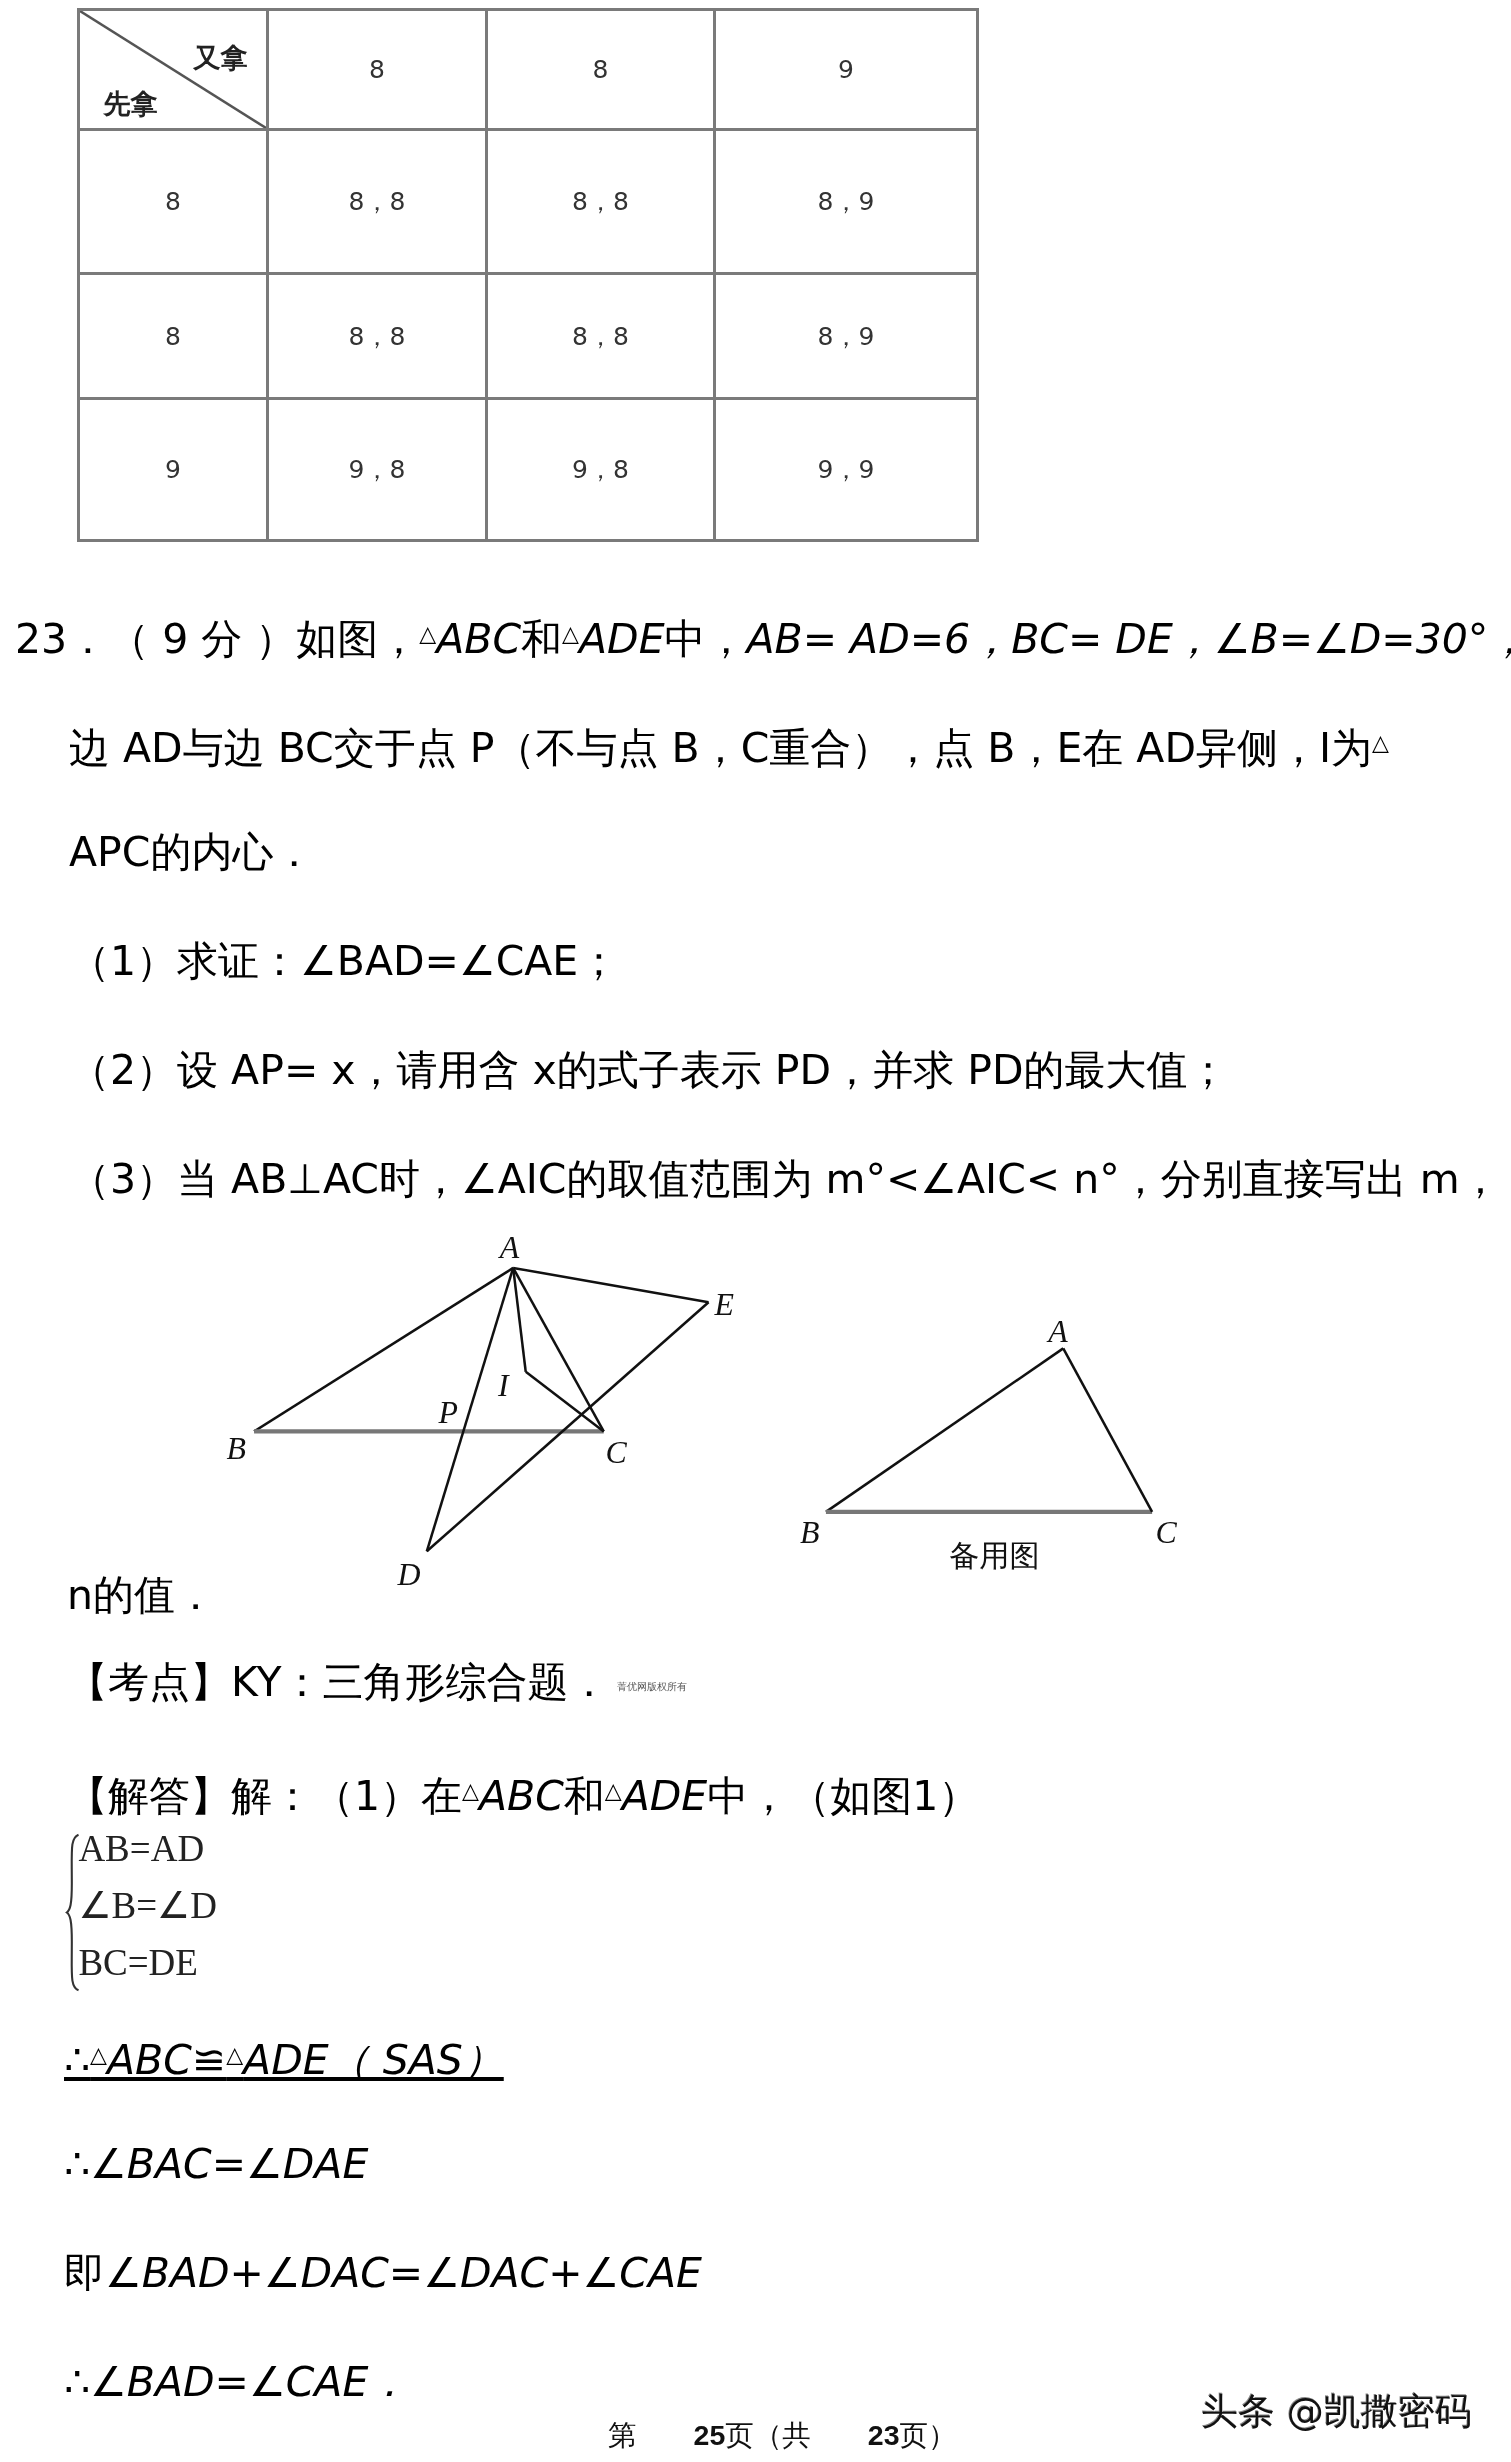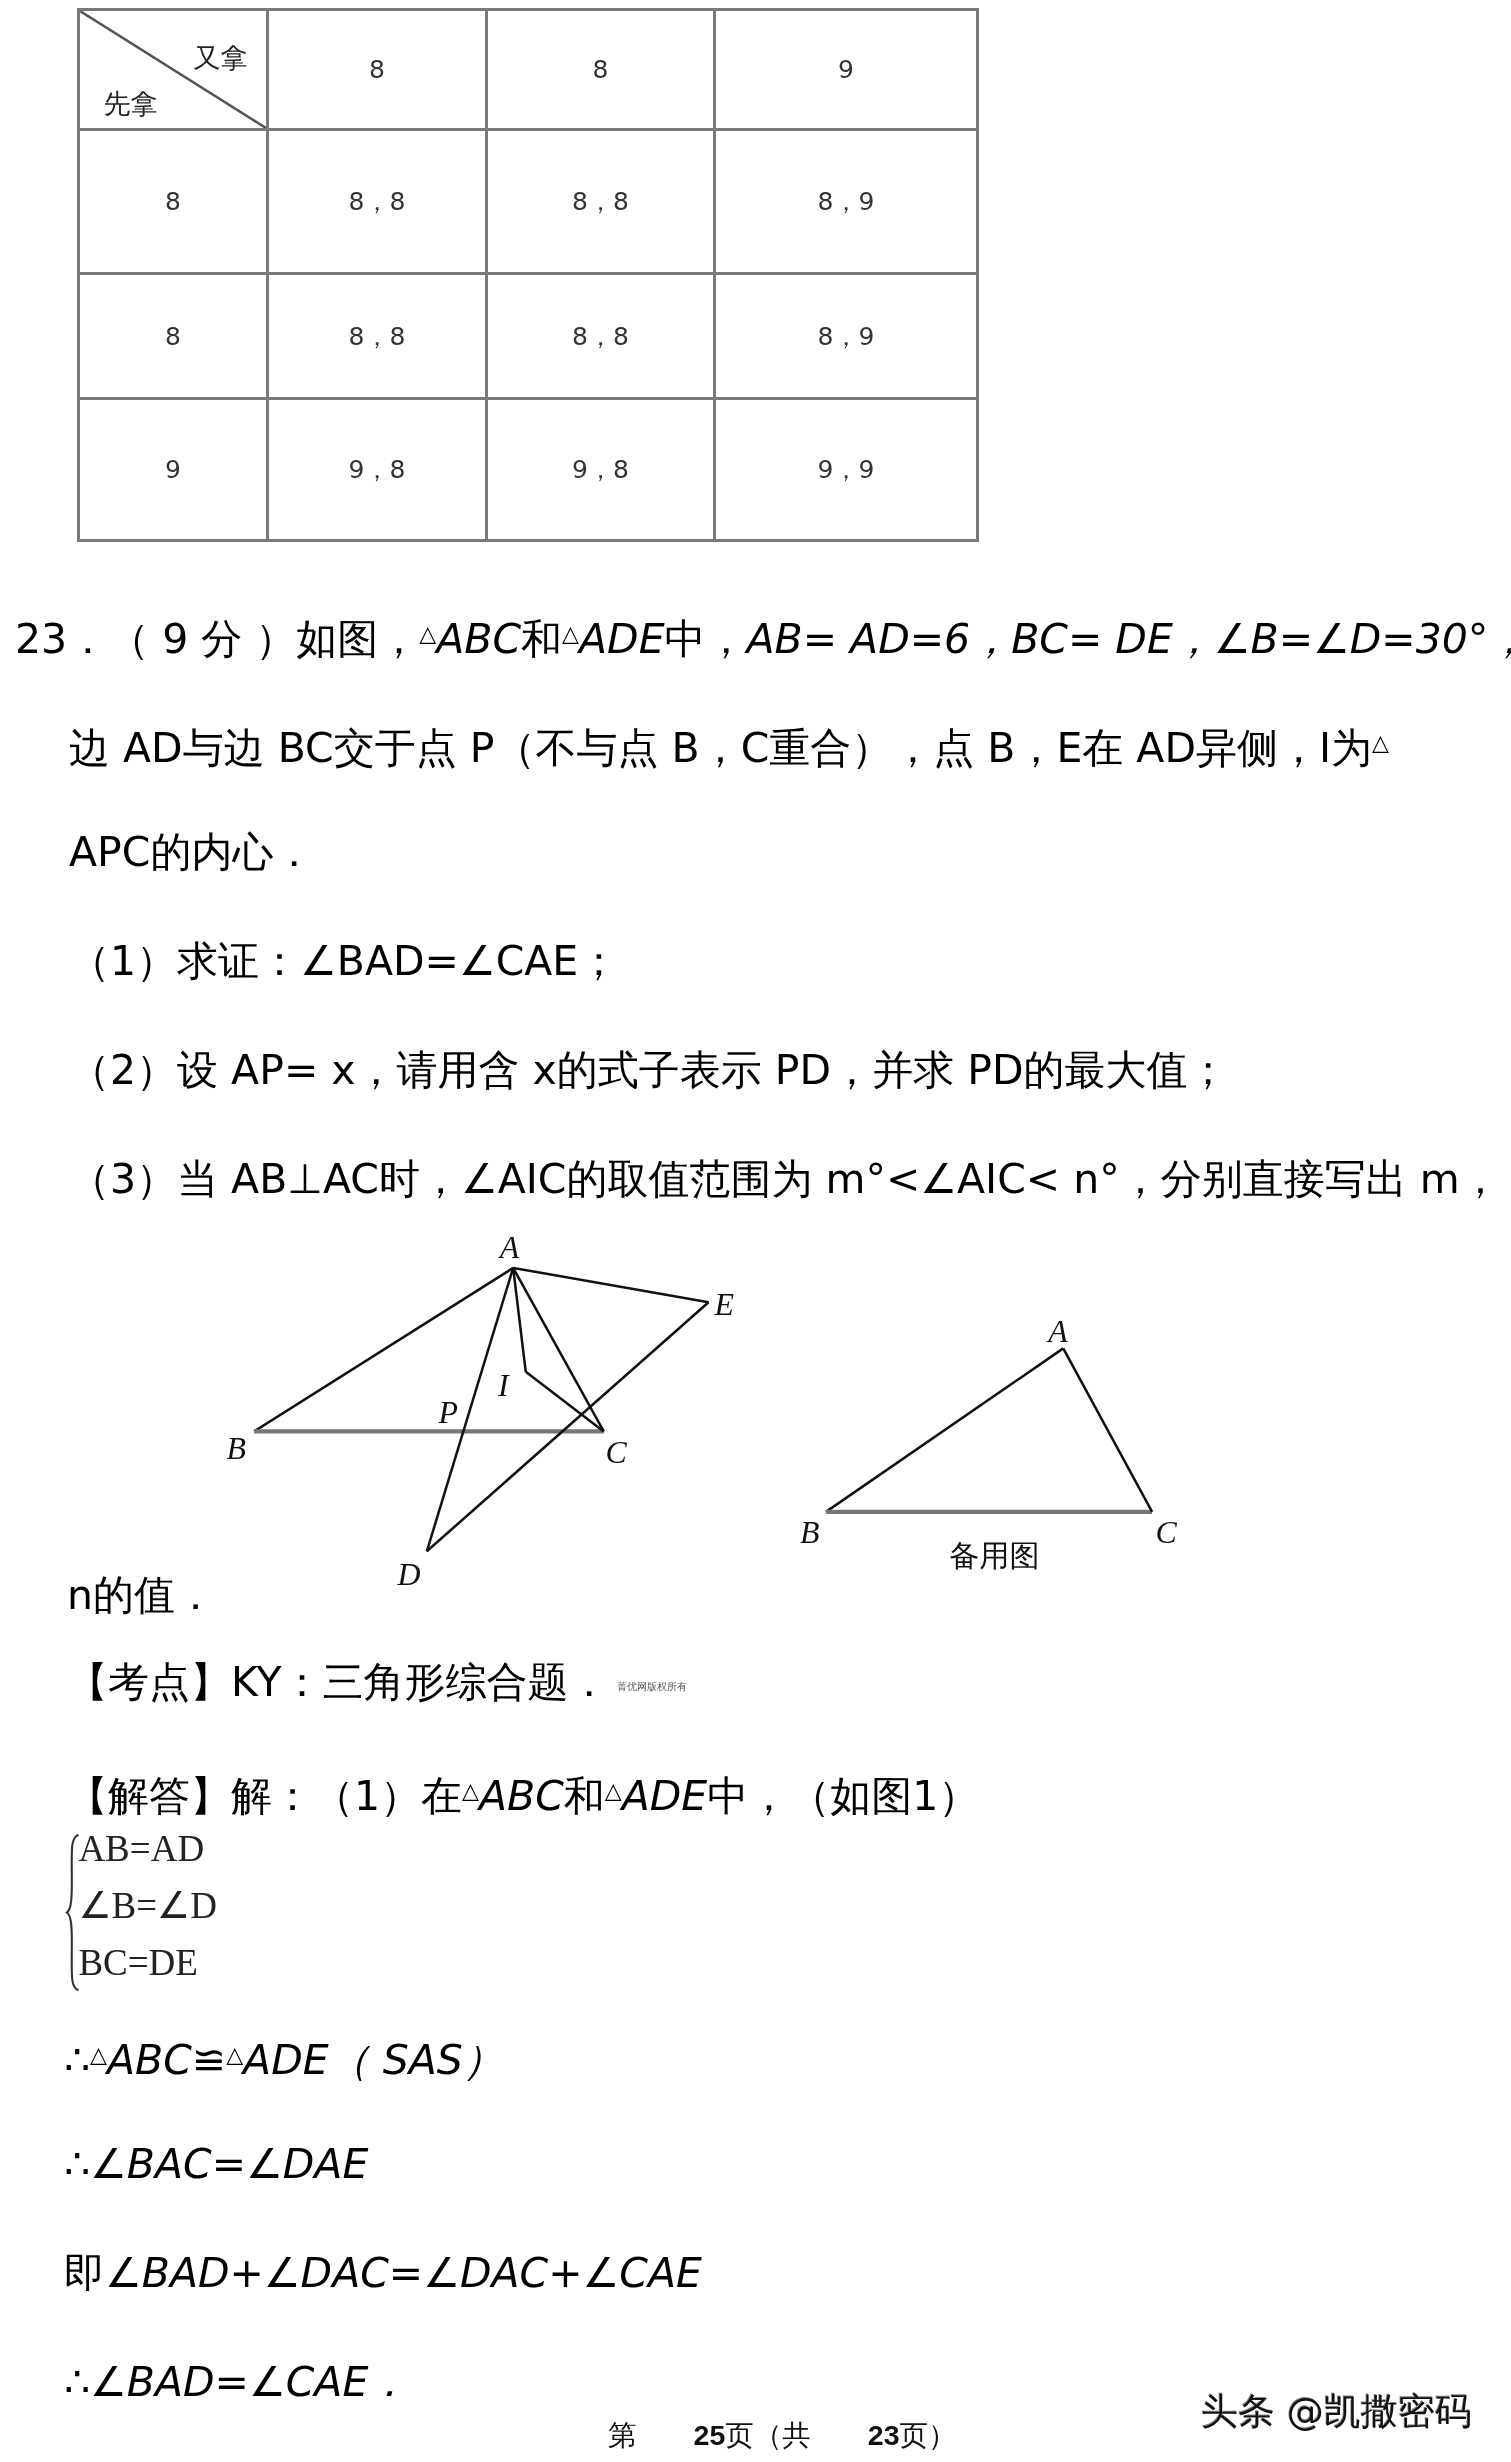--- a/index.html
+++ b/index.html
@@ -59,21 +59,21 @@
   svg.fig { position: absolute; left: 0; top: 0; }
   .fig-label { font-family: "Liberation Serif", serif; font-style: italic; font-size: 38px; fill: #111; }
   .fig-cap { font-family: "DejaVu Sans", sans-serif; font-size: 36px; fill: #111; }
 </style>
 </head>
 <body>
 
 <table class="grid-table">
   <tbody>
       <tr class="head">
-    <td class="corner-cell" style="width:186px;">
+    <td class="corner-cell" style="width:186px;font-weight:bold;">
       <svg viewBox="0 0 230 143" preserveAspectRatio="none">
         <line x1="0" y1="0" x2="230" y2="143" stroke="#555" stroke-width="3"></line>
       </svg>
       <span class="corner-top">又拿</span>
       <span class="corner-bot">先拿</span>
     </td>
     <td style="width:216px;">8</td>
     <td style="width:225px;">8</td>
     <td>9</td>
   </tr>
@@ -167,21 +167,21 @@
 
 <div class="brace-box">
   <svg width="17" height="159" style="position:absolute;left:0;top:3.4px;" viewBox="0 0 20 190">
     <path d="M16 2 C6 6 8 20 8 60 C8 86 6 92 2 95 C6 98 8 104 8 130 C8 170 6 184 16 188" stroke="#333" stroke-width="2.5" fill="none"></path>
   </svg>
   <div class="sys" style="top:0px;">AB=AD</div>
   <div class="sys" style="top:57px;">∠B=∠D</div>
   <div class="sys" style="top:114px;">BC=DE</div>
 </div>
 
-<div class="line" style="left:64px; top:2030px;">
+<div class="line" style="left:64px; top:2030px;text-decoration:underline;">
   <span>∴</span><span class="tri">△</span><i>ABC≌</i><span class="tri">△</span><i>ADE（ SAS）</i>
 </div>
 
 <div class="line" style="left:64px; top:2139px;">
   <span>∴</span><i>∠BAC=∠DAE</i>
 </div>
 
 <div class="line" style="left:64px; top:2248px;">
   <span>即</span><i>∠BAD+∠DAC=∠DAC+∠CAE</i>
 </div>

